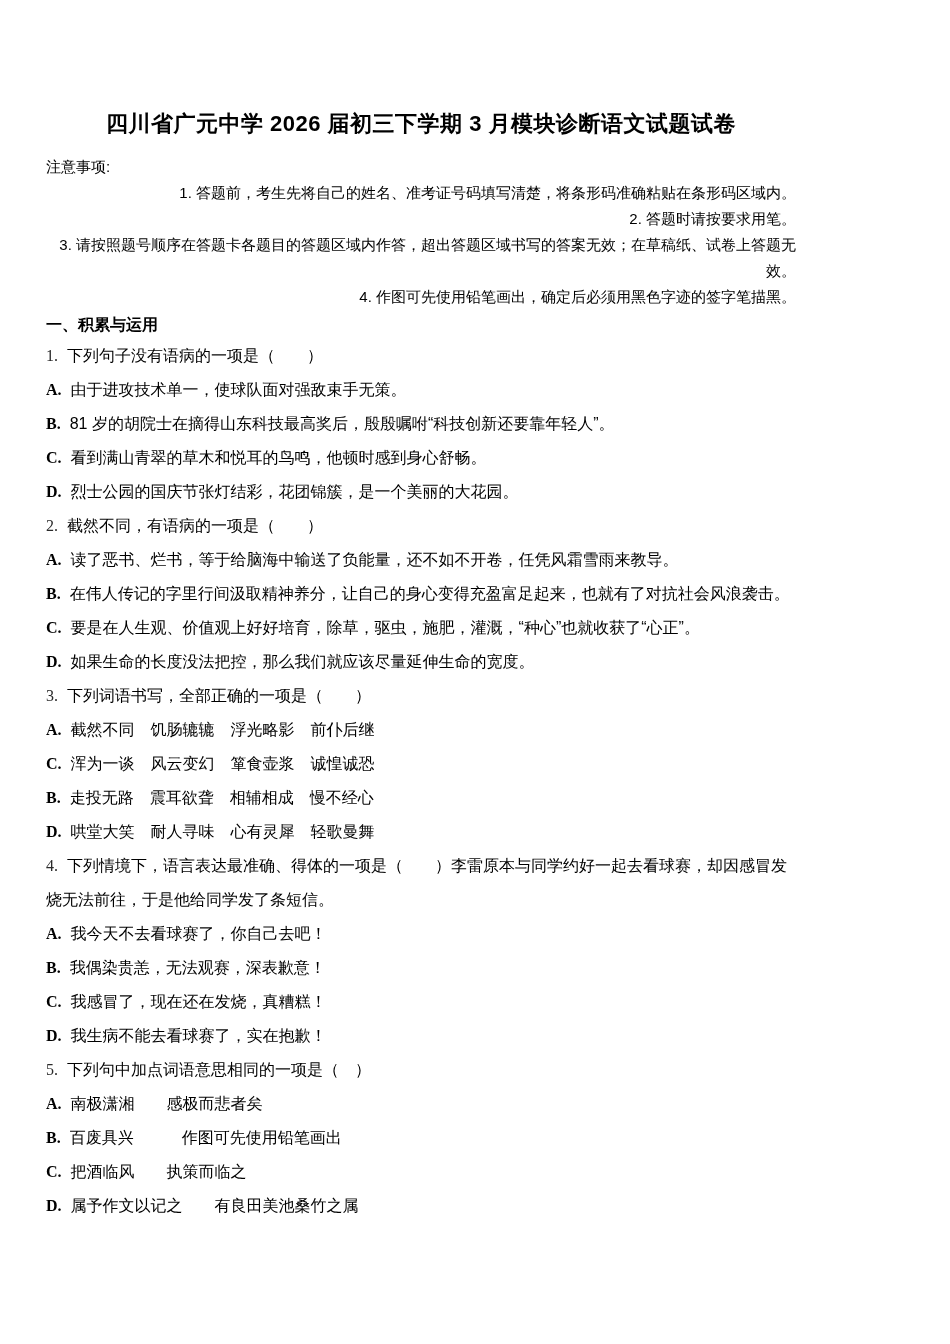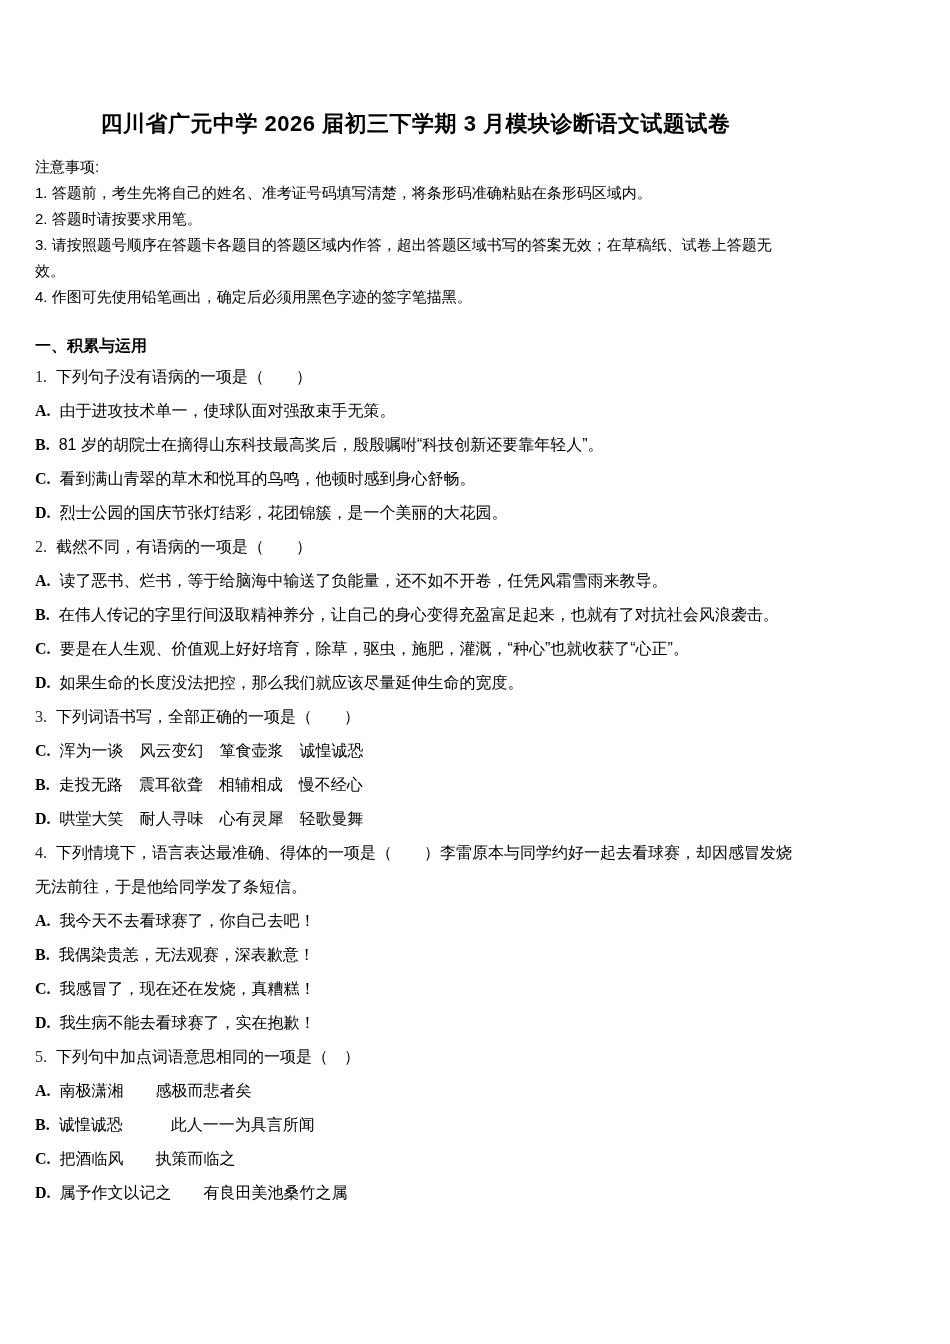--- a/index.html
+++ b/index.html
@@ -9,47 +9,48 @@
     width: 950px;
     height: 1344px;
     overflow: hidden;
     color: #000;
     font-family: "Liberation Sans", sans-serif;
   }
   .page {
     box-sizing: border-box;
     width: 840px;
     height: 1344px;
-    padding: 110px 44px 0 35px;
+    padding: 110px 44px 0 46px;
     background: #ffffff;
   }
   .title {
     font-size: 22px;
     font-weight: bold;
     text-align: center;
     line-height: 28px;
     margin: 0 0 16px 0;
     letter-spacing: 0.5px;
   }
   .notice-heading {
     font-size: 15px;
     line-height: 26px;
     font-weight: normal;
   }
   .notice-item {
     font-size: 15px;
     line-height: 26px;
     font-weight: normal;
     white-space: pre-wrap;
+    text-align: right;
   }
   .section-heading {
     font-size: 16px;
     font-weight: bold;
     line-height: 28px;
-    margin-top: 22px;
+    margin-top: 1px;
   }
   .q-line {
     font-size: 16px;
     line-height: 34px;
     white-space: pre-wrap;
   }
   .q-num {
     font-family: "Liberation Serif", serif;
     font-weight: normal;
     color: #2a2a2a;
@@ -92,34 +93,35 @@
   <div class="question">
     <div class="q-line"><span class="q-num">2.</span><span class="q-text">截然不同，有语病的一项是（　　）</span></div>
     <div class="q-line"><span class="opt-label">A.</span><span class="opt-text">读了恶书、烂书，等于给脑海中输送了负能量，还不如不开卷，任凭风霜雪雨来教导。</span></div>
     <div class="q-line"><span class="opt-label">B.</span><span class="opt-text">在伟人传记的字里行间汲取精神养分，让自己的身心变得充盈富足起来，也就有了对抗社会风浪袭击。</span></div>
     <div class="q-line"><span class="opt-label">C.</span><span class="opt-text">要是在人生观、价值观上好好培育，除草，驱虫，施肥，灌溉，“种心”也就收获了“心正”。</span></div>
     <div class="q-line"><span class="opt-label">D.</span><span class="opt-text">如果生命的长度没法把控，那么我们就应该尽量延伸生命的宽度。</span></div>
   </div>
 
   <div class="question">
     <div class="q-line"><span class="q-num">3.</span><span class="q-text">下列词语书写，全部正确的一项是（　　）</span></div>
+    <div class="q-line"><span class="opt-label">A.</span><span class="opt-text">截然不同　饥肠辘辘　浮光略影　前仆后继</span></div>
     <div class="q-line"><span class="opt-label">C.</span><span class="opt-text">浑为一谈　风云变幻　箪食壶浆　诚惶诚恐</span></div>
     <div class="q-line"><span class="opt-label">B.</span><span class="opt-text">走投无路　震耳欲聋　相辅相成　慢不经心</span></div>
     <div class="q-line"><span class="opt-label">D.</span><span class="opt-text">哄堂大笑　耐人寻味　心有灵犀　轻歌曼舞</span></div>
   </div>
 
   <div class="question">
     <div class="q-line"><span class="q-num">4.</span><span class="q-text">下列情境下，语言表达最准确、得体的一项是（　　）李雷原本与同学约好一起去看球赛，却因感冒发烧无法前往，于是他给同学发了条短信。</span></div>
     <div class="q-line"><span class="opt-label">A.</span><span class="opt-text">我今天不去看球赛了，你自己去吧！</span></div>
     <div class="q-line"><span class="opt-label">B.</span><span class="opt-text">我偶染贵恙，无法观赛，深表歉意！</span></div>
     <div class="q-line"><span class="opt-label">C.</span><span class="opt-text">我感冒了，现在还在发烧，真糟糕！</span></div>
     <div class="q-line"><span class="opt-label">D.</span><span class="opt-text">我生病不能去看球赛了，实在抱歉！</span></div>
   </div>
 
   <div class="question">
     <div class="q-line"><span class="q-num">5.</span><span class="q-text">下列句中加点词语意思相同的一项是（　）</span></div>
     <div class="q-line"><span class="opt-label">A.</span><span class="opt-text">南极潇湘　　感极而悲者矣</span></div>
-    <div class="q-line"><span class="opt-label">B.</span><span class="opt-text">诚惶诚恐　　　此人一一为具言所闻</span></div>
+    <div class="q-line"><span class="opt-label">B.</span><span class="opt-text">百废具兴　　　作图可先使用铅笔画出</span></div>
     <div class="q-line"><span class="opt-label">C.</span><span class="opt-text">把酒临风　　执策而临之</span></div>
     <div class="q-line"><span class="opt-label">D.</span><span class="opt-text">属予作文以记之　　有良田美池桑竹之属</span></div>
   </div>
 
 </div>
 
 </body></html>

